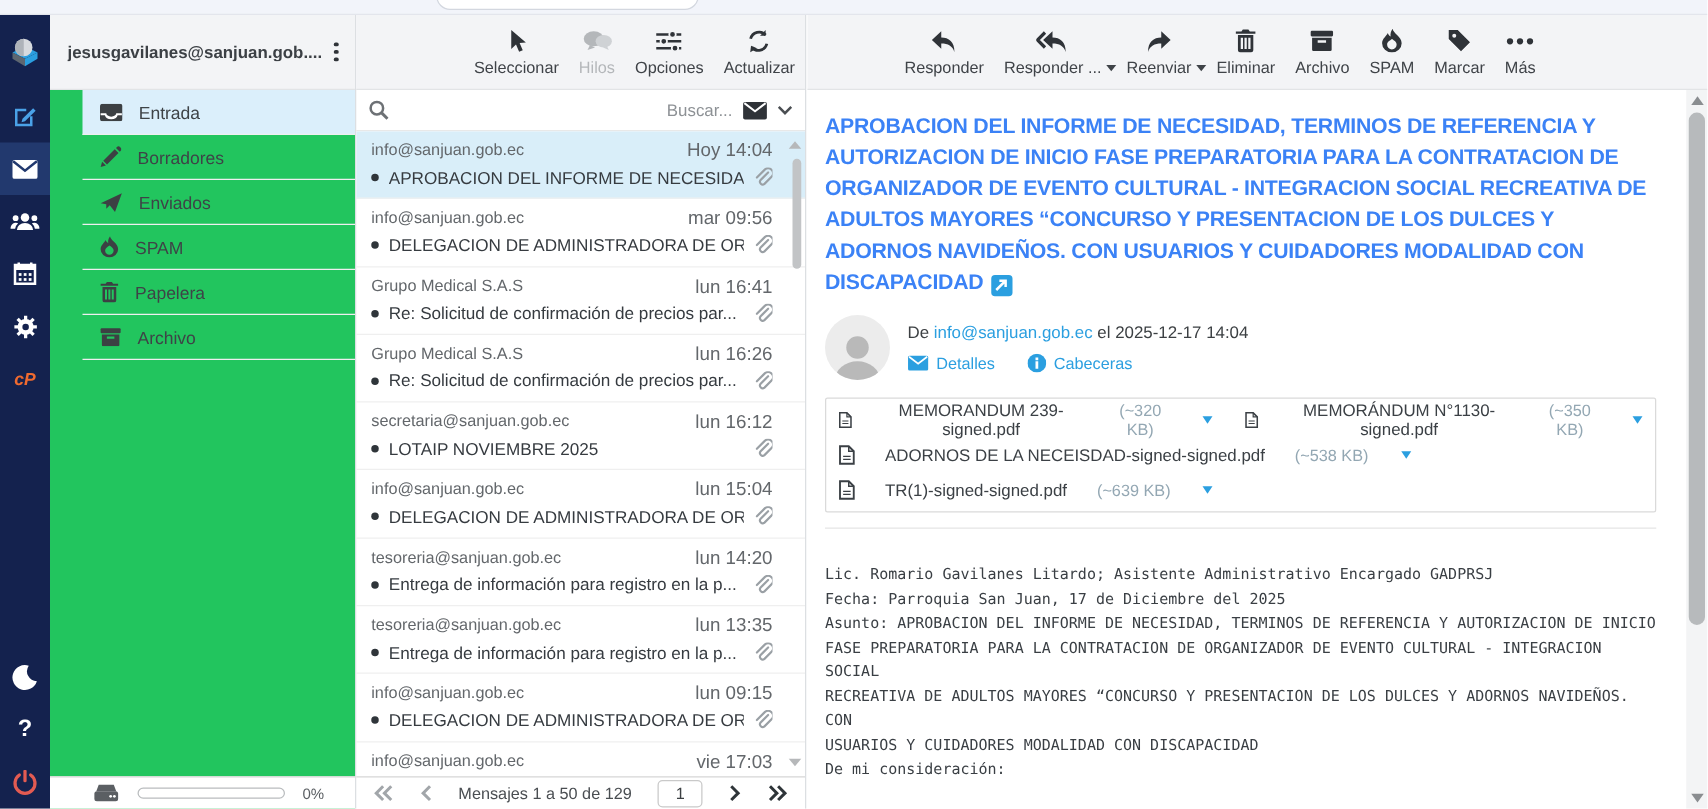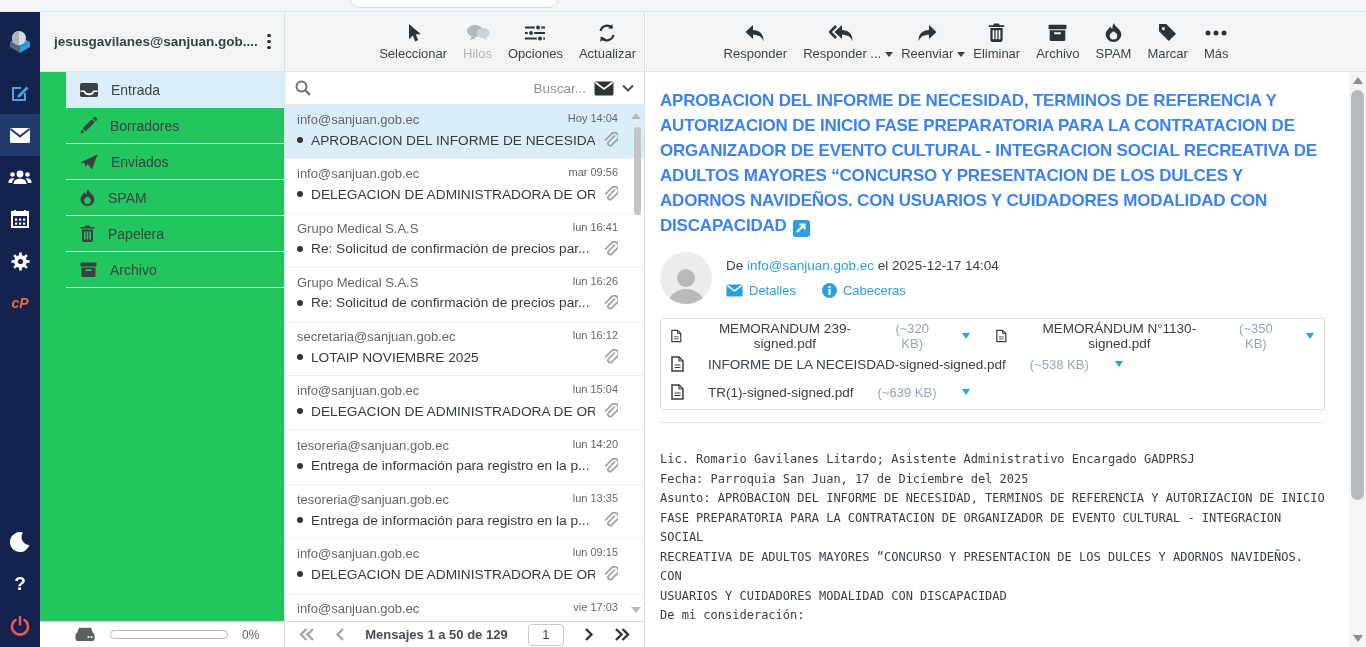--- a/index.html
+++ b/index.html
@@ -59,35 +59,35 @@
   .searchrow { height:33px; border-bottom:1px solid #e8e8e8; display:flex; align-items:center;
     gap:8px; padding:0 10px; }
   .searchrow input { flex:1; border:none; outline:none; font-size:13.5px; color:#3c4043;
     font-family:"Liberation Sans", sans-serif; background:transparent;text-align:right; }
   .searchrow input::placeholder { color:#8d9195; }
   .msglist { flex:1; overflow:hidden; position:relative; }
   .msg { height:54.3px; padding:7px 26px 0 12px; border-bottom:1px solid #efefef; cursor:pointer; }
   .msg.selected { background:#d9eef9; }
   .msg .r1 { display:flex; font-size:13px; color:#63676b; }
   .msg .r1 .sender { flex:1; white-space:nowrap; overflow:hidden; }
-  .msg .r1 .date { color:#63676b; font-size:11px; }
+  .msg .r1 .date { color:#63676b; font-size:15px; }
   .msg .r2 { display:flex; align-items:center; gap:8px; margin-top:5px; }
   .dot { width:6px; height:6px; border-radius:50%; background:#2f353a; flex:0 0 auto; }
   .msg .subj { flex:1; font-size:13.7px; color:#363b40; white-space:nowrap; overflow:hidden; }
   .clip { flex:0 0 auto; }
   .listscroll-thumb { position:absolute; right:3px; top:22px; width:7px; height:88px;
     background:#c2c4c6; border-radius:4px; }
   .listscroll-up { position:absolute; right:3px; top:8px; width:0; height:0;
     border-left:5px solid transparent; border-right:5px solid transparent; border-bottom:6px solid #b6b8ba; }
   .listscroll-dn { position:absolute; right:3px; bottom:8px; width:0; height:0;
     border-left:5px solid transparent; border-right:5px solid transparent; border-top:6px solid #b6b8ba; }
   .listfooter { height:26px; border-top:1px solid #d6d6d6; display:flex; align-items:center;
     justify-content:space-between; padding:0 14px; }
   .pagebtn { cursor:pointer; display:flex; align-items:center; }
-  .pagestatus { font-size:13px; font-weight:bold; color:#4a4e52; }
+  .pagestatus { font-size:13px; font-weight:normal; color:#4a4e52; }
   .pagebox { width:36px; height:22px; border:1px solid #c9c9c9; border-radius:4px;
     display:flex; align-items:center; justify-content:center; font-size:13px; color:#3c4043; background:#fff; }
 
   
   .msgpanel { position:absolute; left:646px; top:12px; right:0; bottom:0; background:#fff; }
   .msgtoolbar { height:60px; background:#f3f4f6; border-bottom:1px solid #e2e4e6;
     display:flex; align-items:center; justify-content:center; padding-right:60px; }
   .content { position:absolute; left:0; top:60px; right:17px; bottom:0; overflow:hidden;
     padding:16px 24px 0 14px; }
   .subject { font-size:17px; font-weight:bold; color:#3b82f6; line-height:25px;
@@ -647,21 +647,21 @@
             <span class="acaret"></span>
           </span>
         </div>
         <div class="attachrow">
           <span class="attach">
             <svg width="13" height="16" viewBox="0 0 13 16">
                 <path d="M1 1 h7 l4 4 v10 H1 Z" stroke="#3b4045" stroke-width="1.5" fill="none"></path>
                 <path d="M8 1 v4 h4" stroke="#3b4045" stroke-width="1.2" fill="none"></path>
                 <path d="M3.5 9 h6 M3.5 11.5 h6" stroke="#3b4045" stroke-width="1"></path>
               </svg>
-            <span class="aname">INFORME DE LA NECEISDAD-signed-signed.pdf</span>
+            <span class="aname">ADORNOS DE LA NECEISDAD-signed-signed.pdf</span>
             <span class="asize">(~538 KB)</span>
             <span class="acaret"></span>
           </span>
         </div>
         <div class="attachrow">
           <span class="attach">
             <svg width="13" height="16" viewBox="0 0 13 16">
                 <path d="M1 1 h7 l4 4 v10 H1 Z" stroke="#3b4045" stroke-width="1.5" fill="none"></path>
                 <path d="M8 1 v4 h4" stroke="#3b4045" stroke-width="1.2" fill="none"></path>
                 <path d="M3.5 9 h6 M3.5 11.5 h6" stroke="#3b4045" stroke-width="1"></path>

